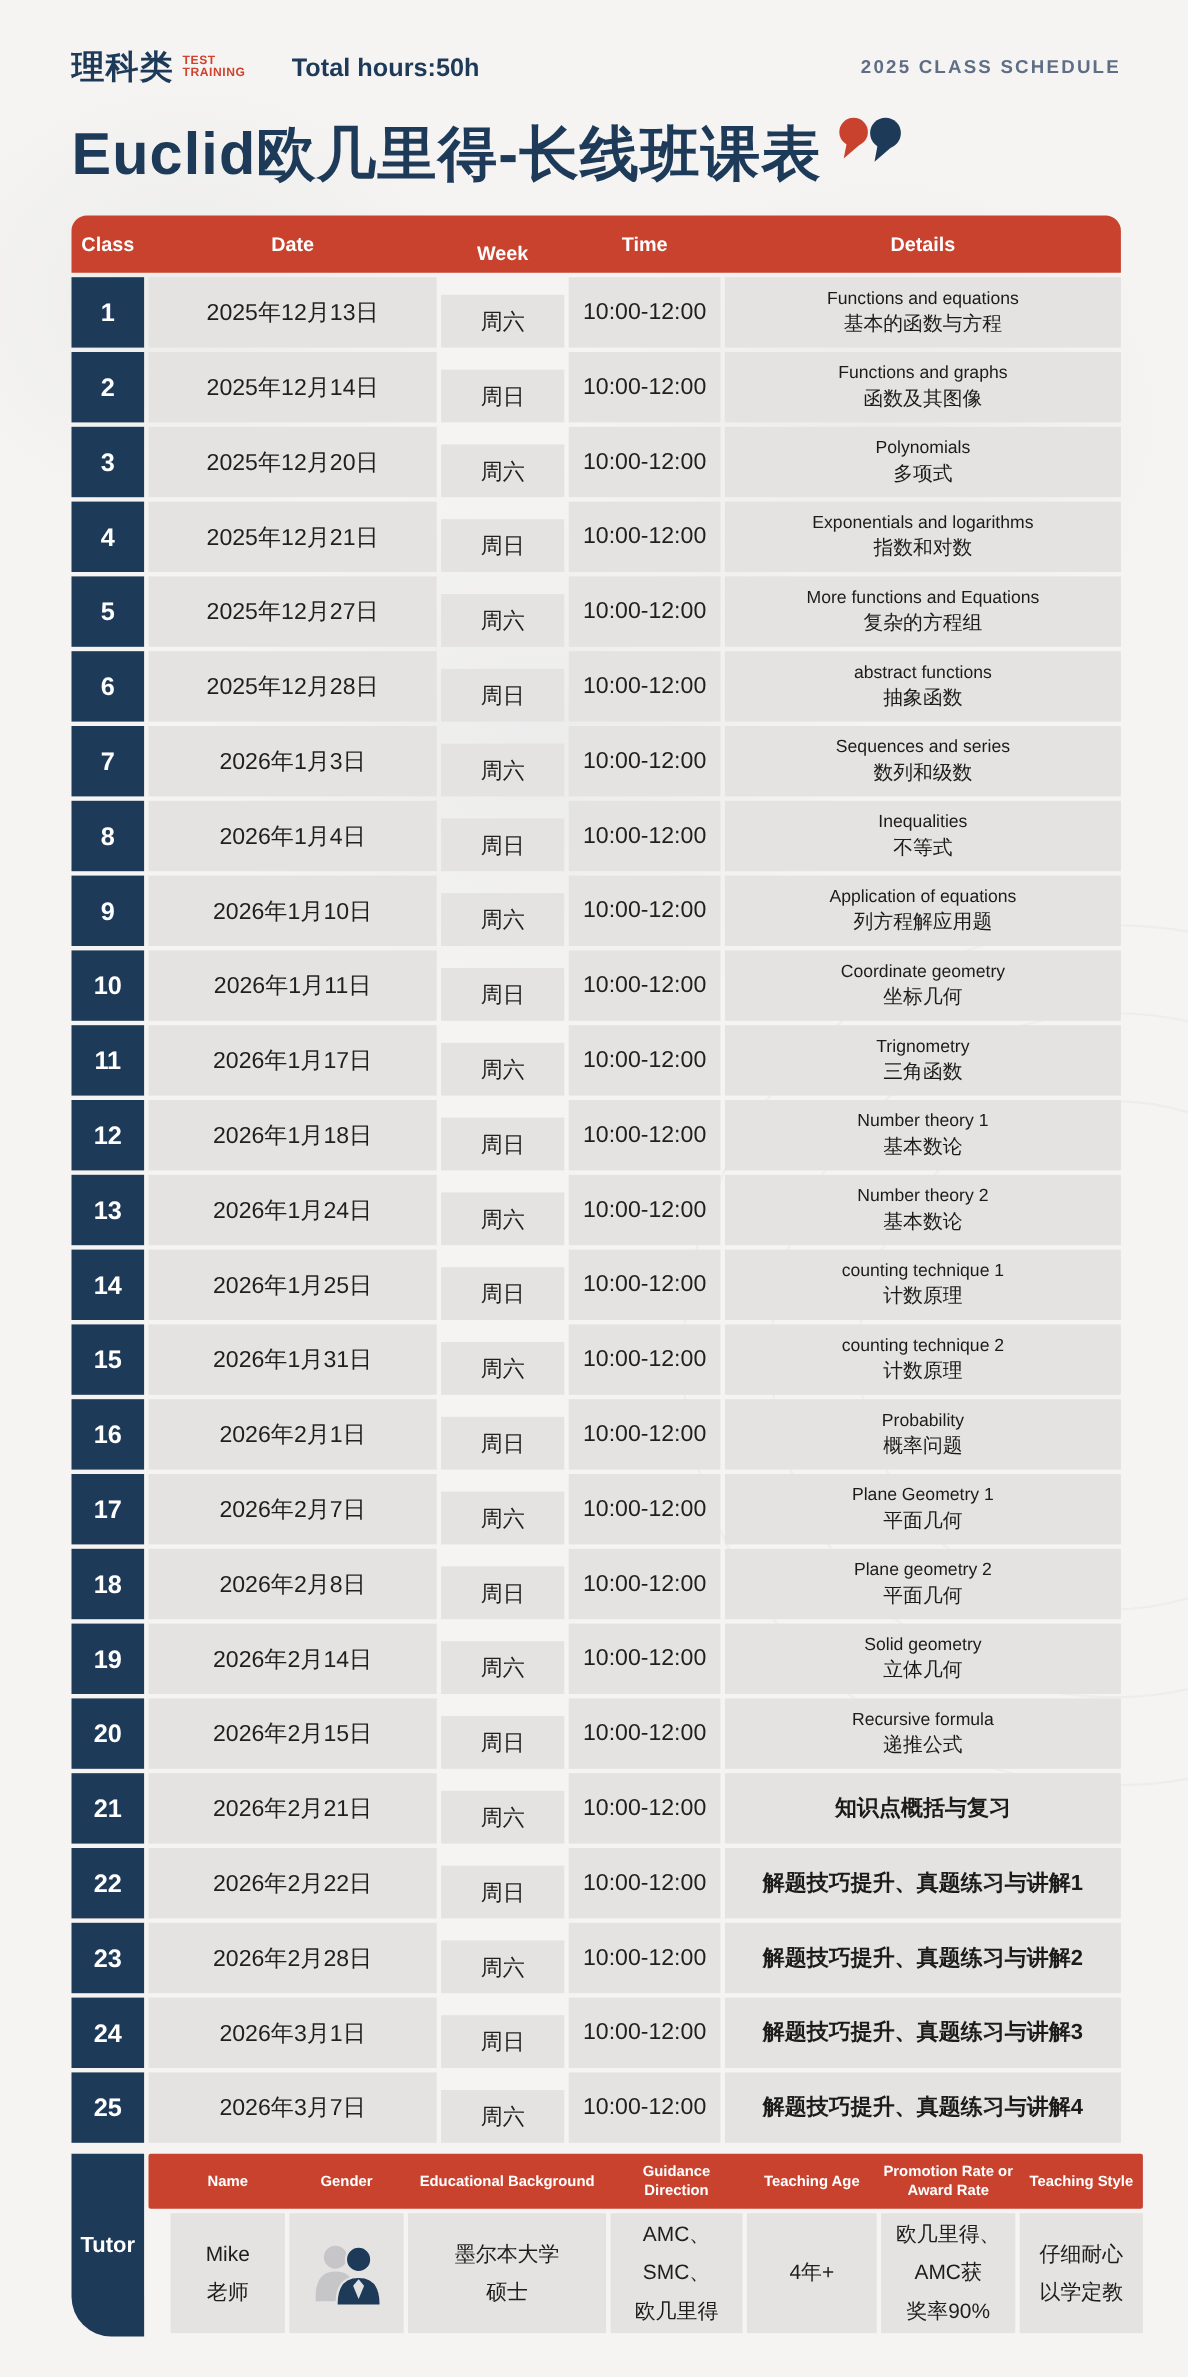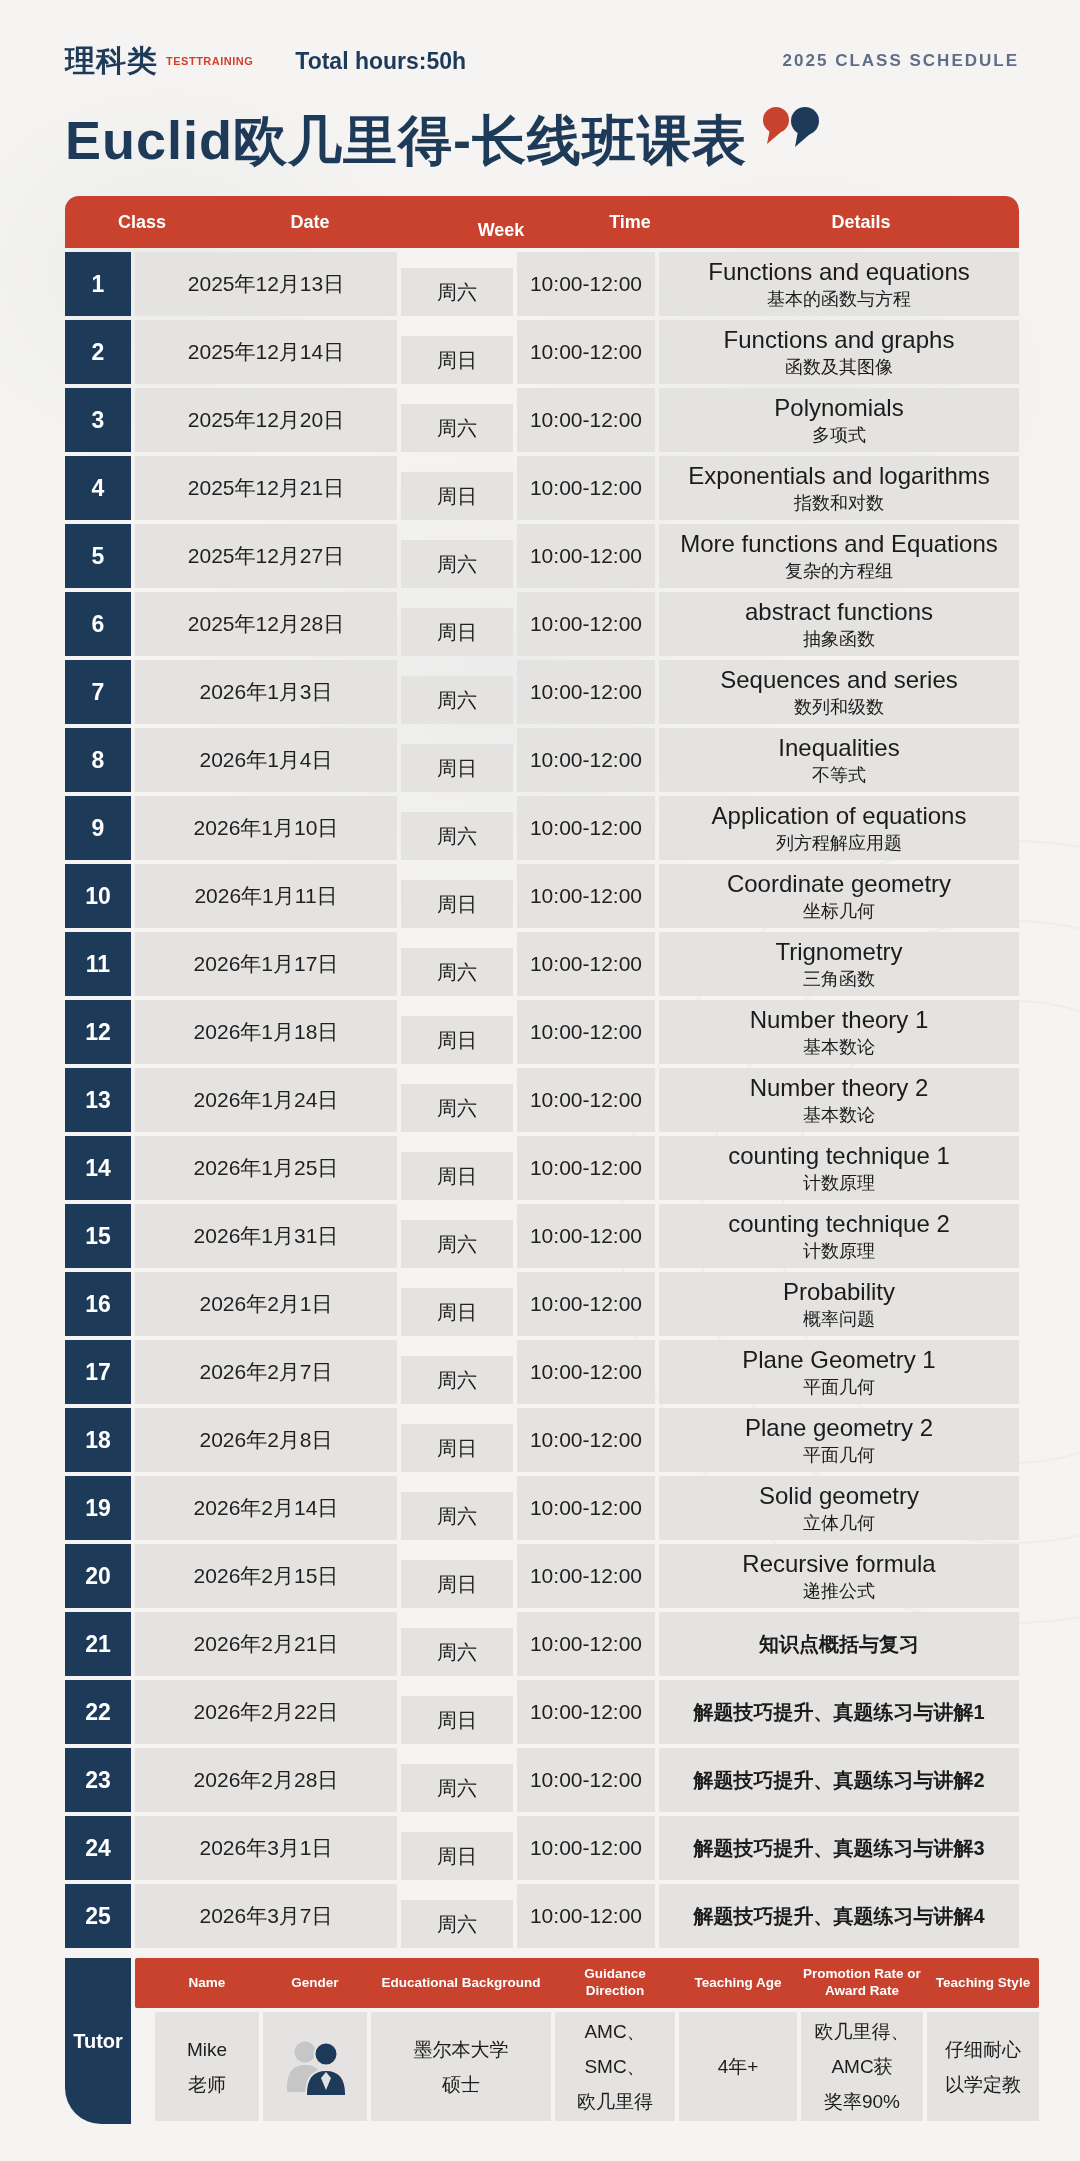--- a/index.html
+++ b/index.html
@@ -13,53 +13,53 @@
     color:#1e3a59;
   }
   
   .wm-blob{position:absolute;border-radius:50%;background:radial-gradient(closest-side,rgba(30,58,89,0.045),rgba(30,58,89,0));}
   .wm-ring{position:absolute;border:2px solid rgba(30,58,89,0.035);border-radius:50%;}
   .content{position:relative;z-index:2;padding:0 61px 0 65px;}
 
   
   .topbar{display:flex;align-items:center;padding-top:40px;height:42px;}
   .logo-text{font-size:30px;font-weight:900;letter-spacing:1px;color:#1e3a59;}
-  .logo-sub{margin-left:8px;display:flex;flex-direction:row;justify-content:center;}
+  .logo-sub{margin-left:8px;display:flex;flex-direction:column;justify-content:center;}
   .logo-sub span{font-size:11px;font-weight:800;line-height:11px;color:#d0422c;letter-spacing:.5px;}
   .hours{margin-left:42px;display:flex;align-items:baseline;}
   .hours .lbl{font-size:23px;font-weight:800;color:#1e3a59;}
   .hours .val{font-size:23px;font-weight:800;color:#1e3a59;}
   .year-label{margin-left:auto;font-size:17px;font-weight:600;color:#5f6e86;letter-spacing:2px;}
 
   
   .title-row{margin-top:22px;height:72px;display:flex;align-items:center;}
   .page-title{font-size:54px;font-weight:900;color:#1e3a59;letter-spacing:1px;line-height:1;}
   .quote-icon{margin-left:14px;align-self:flex-start;margin-top:2px;}
 
   
   .thead{
     margin-top:20px;height:52px;
     background:#c8422e;border-radius:14px 14px 0 0;
-    display:flex;column-gap:4px;align-items:center;padding-left:44px;
+    display:flex;column-gap:4px;align-items:center;
   }
   .thead .th{color:#fff;font-size:18px;font-weight:700;text-align:center;}
   .col-class{width:66px;flex:0 0 66px;}
   .col-date{width:262px;flex:0 0 262px;}
   .col-week{width:112px;flex:0 0 112px;margin-top:16px;}
   .col-time{width:138px;flex:0 0 138px;}
   .col-details{flex:1 1 auto;}
   .tbody{margin-top:4px;}
   .row{display:flex;column-gap:4px;height:64px;margin-bottom:4px;}
   .cell{background:#e4e3e1;display:flex;align-items:center;justify-content:center;}
   .cell.col-class{background:#1e3a59;color:#fff;font-size:23px;font-weight:600;}
   .cell.col-date{font-size:21px;color:#1f1f1f;}
   .cell.col-week{font-size:20px;color:#1f1f1f;}
   .cell.col-time{font-size:21px;color:#1f1f1f;}
   .cell.col-details{flex-direction:column;row-gap:3px;}
-  .detail-en{font-size:24px;color:#1b1b1b;line-height:1.15;}
+  .detail-en{font-size:16px;color:#1b1b1b;line-height:1.15;}
   .detail-zh{font-size:18px;color:#1b1b1b;line-height:1.15;}
   .detail-single{font-size:20px;color:#1b1b1b;line-height:1.2;font-weight:bold;}
 
   
   .tutor{margin-top:10px;display:flex;column-gap:4px;}
   .tutor-side{
     width:66px;flex:0 0 66px;height:166px;
     background:#1e3a59;border-radius:0 0 0 36px;
     display:flex;align-items:center;justify-content:center;
     color:#fff;font-size:20px;font-weight:700;

